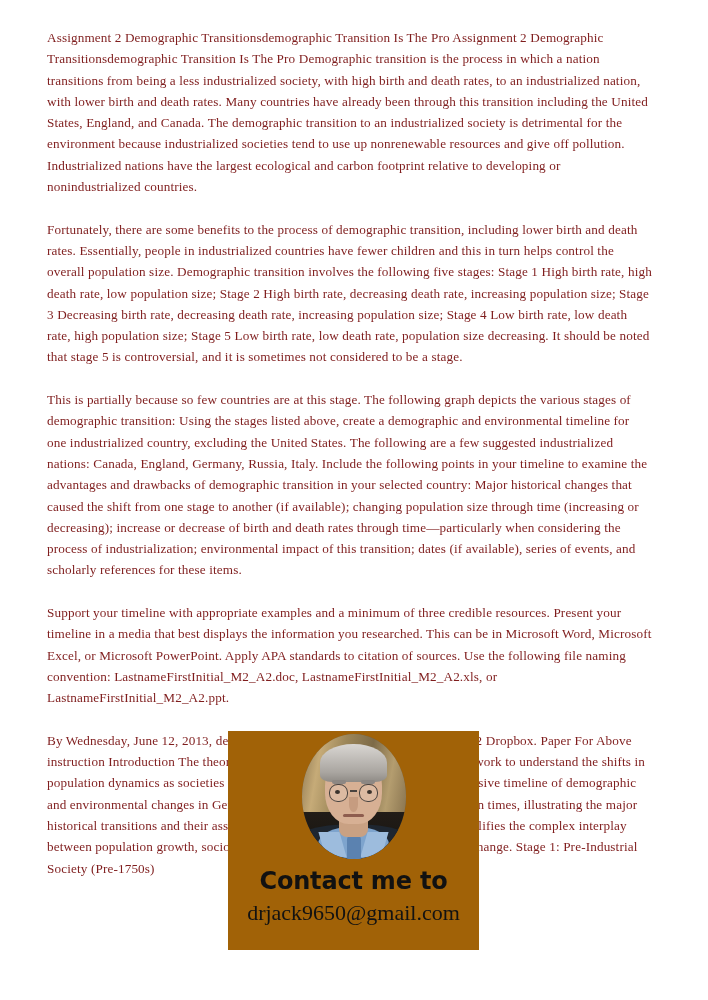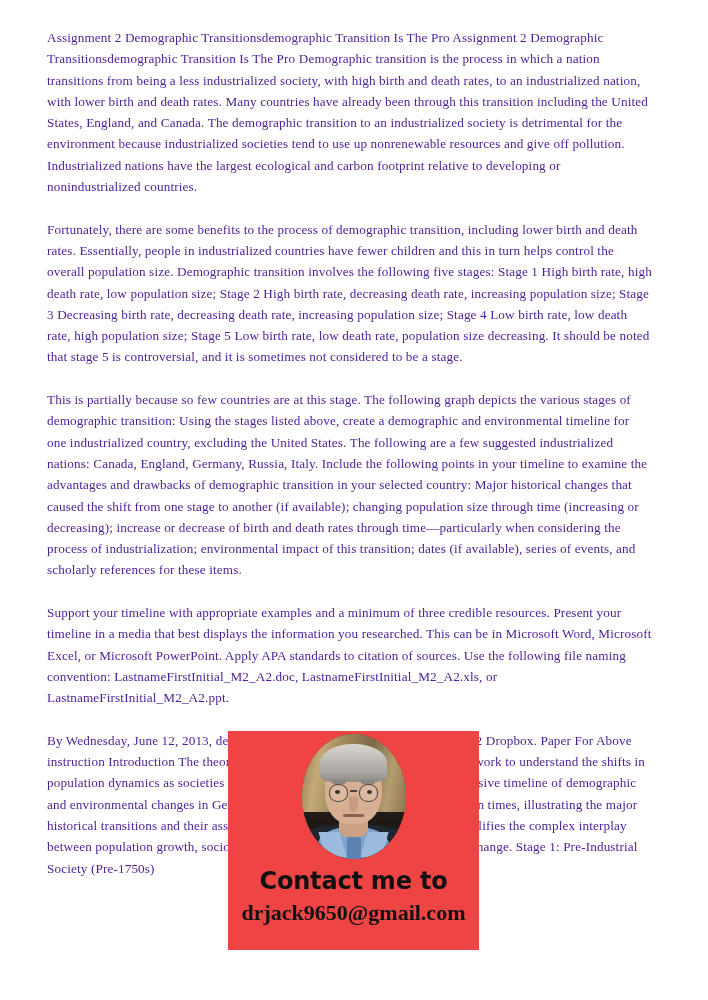--- a/index.html
+++ b/index.html
@@ -27,33 +27,33 @@
     position: absolute;
     left: 47px;
     top: 27px;
     width: 605px;
   }
 
   .doc-paragraph {
     margin: 0 0 21.3px 0;
     font-size: 13.2px;
     line-height: 21.3px;
-    color: #4c1d95;
+    color: #7f1d1d;
     text-align: left;
     letter-spacing: 0.01em;
   }
 
   
   #contact-overlay {
     position: absolute;
     left: 228px;
     top: 731px;
     width: 251px;
     height: 219px;
-    background: #ef4444;
+    background: #a16207;
     box-sizing: border-box;
     display: flex;
     flex-direction: column;
     align-items: center;
     overflow: hidden;
   }
 
   .portrait-wrap {
     width: 104px;
     height: 125px;
@@ -142,21 +142,21 @@
     font-weight: bold;
     font-size: 24px;
     line-height: 30px;
     color: #111111;
     text-align: center;
     letter-spacing: -0.2px;
   }
   .contact-line.first { margin-top: 7px; }
   .contact-email {
     font-family: "Liberation Serif", "DejaVu Serif", serif;
-    font-weight: bold;
+    font-weight: normal;
     font-size: 22px;
     line-height: 28px;
     color: #121212;
     text-align: center;
     margin-top: 3px;
   }
 </style>
 </head>
 <body>
 

